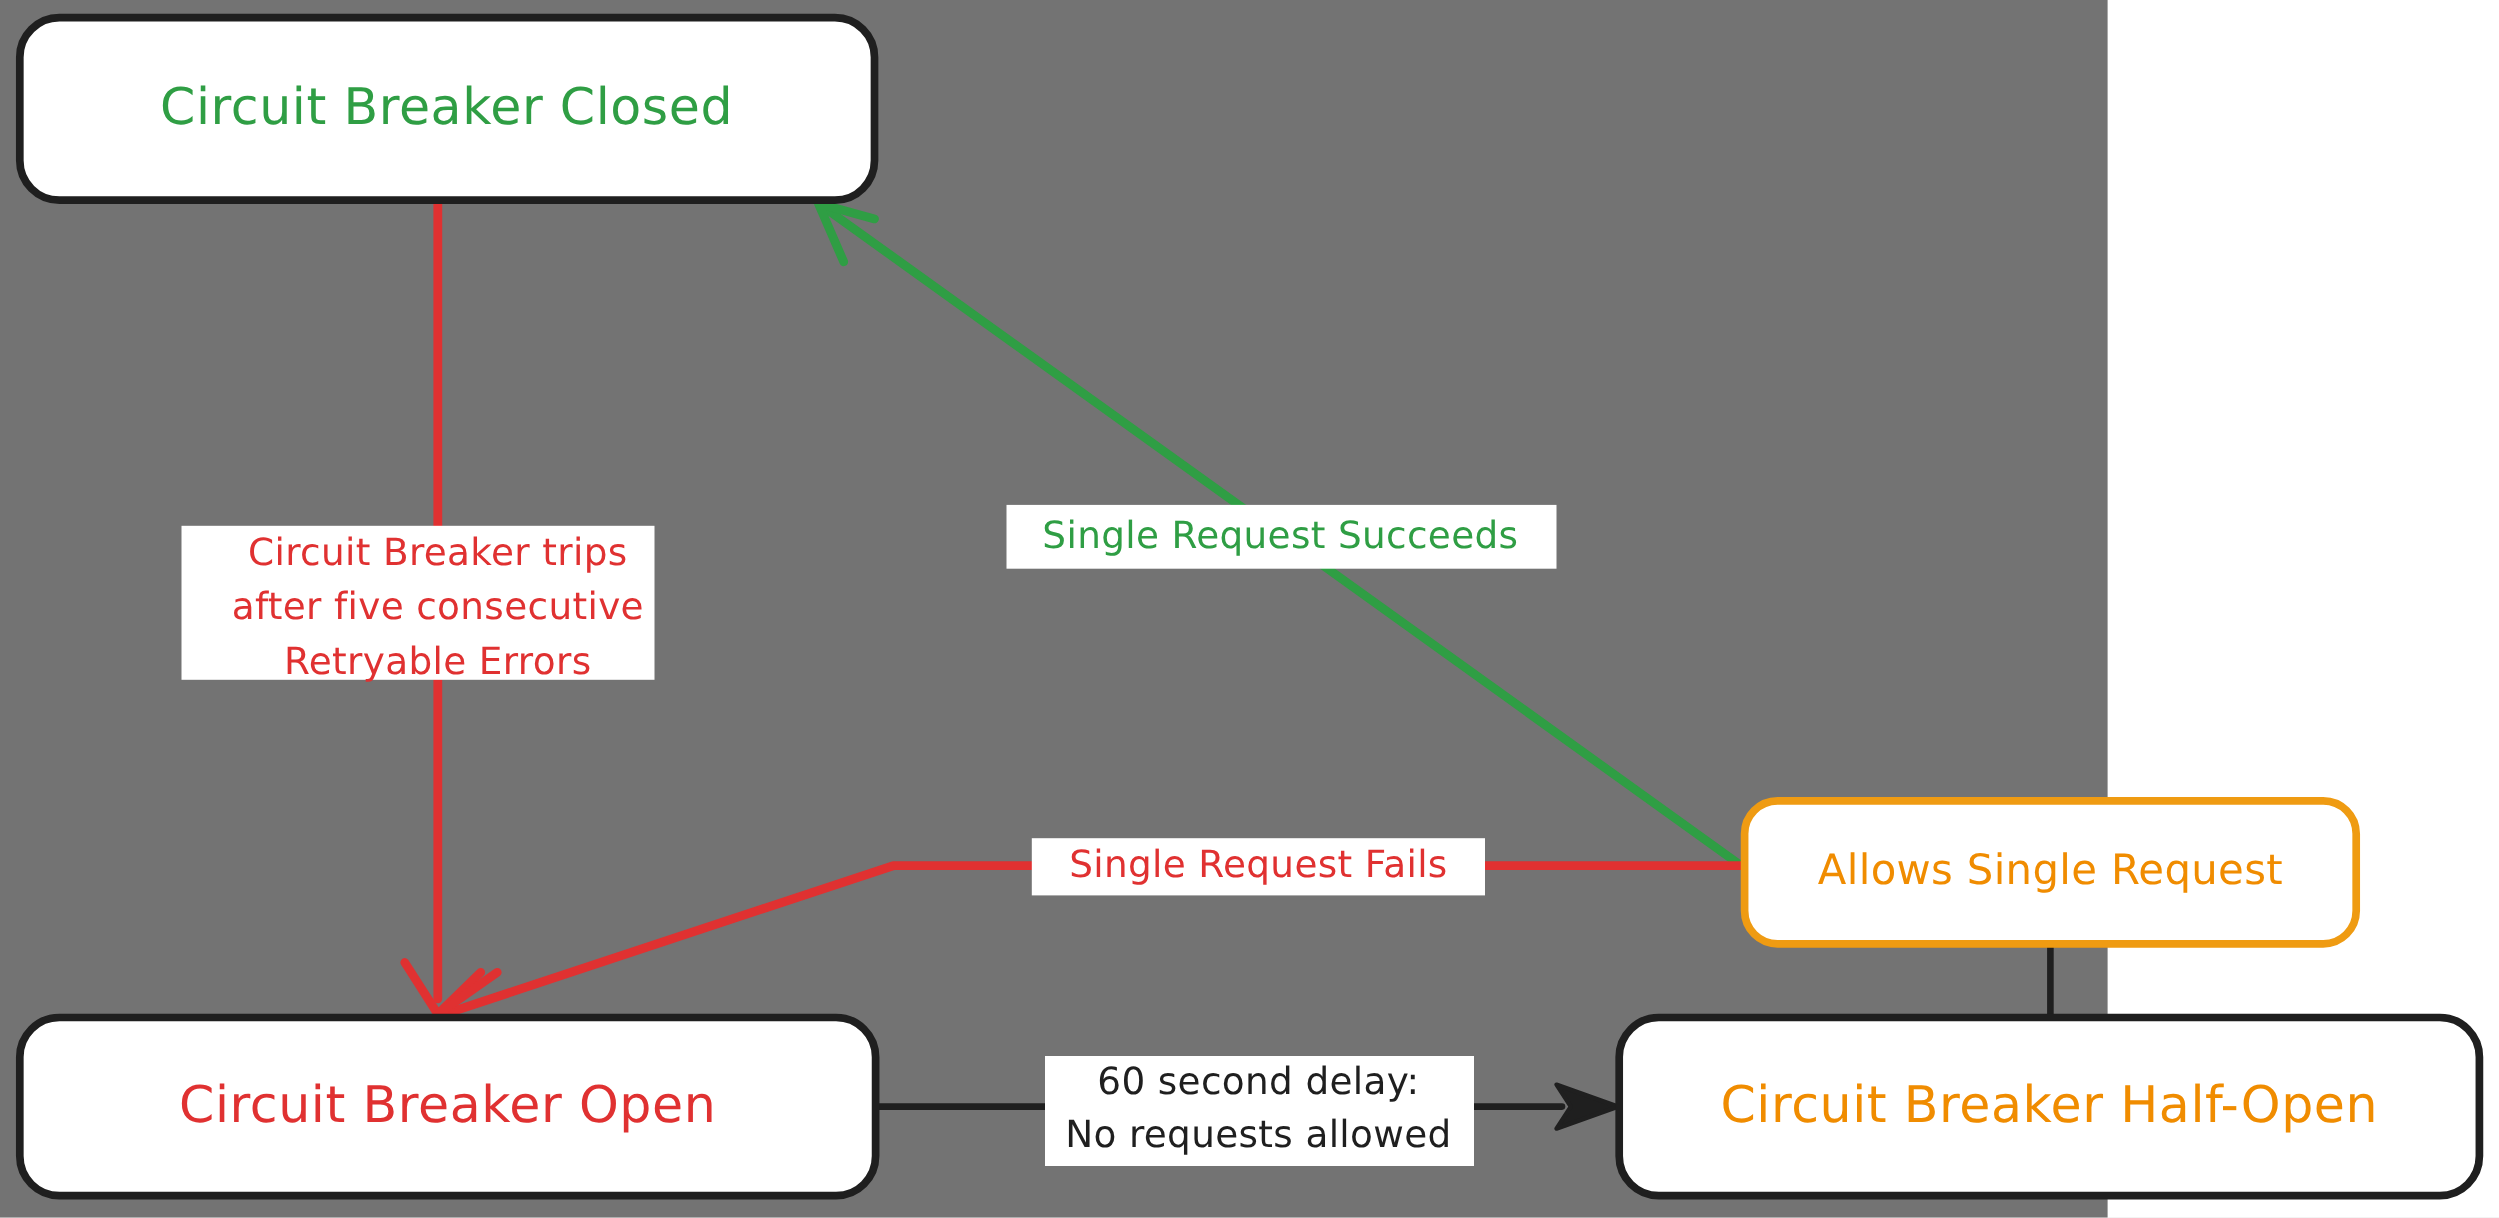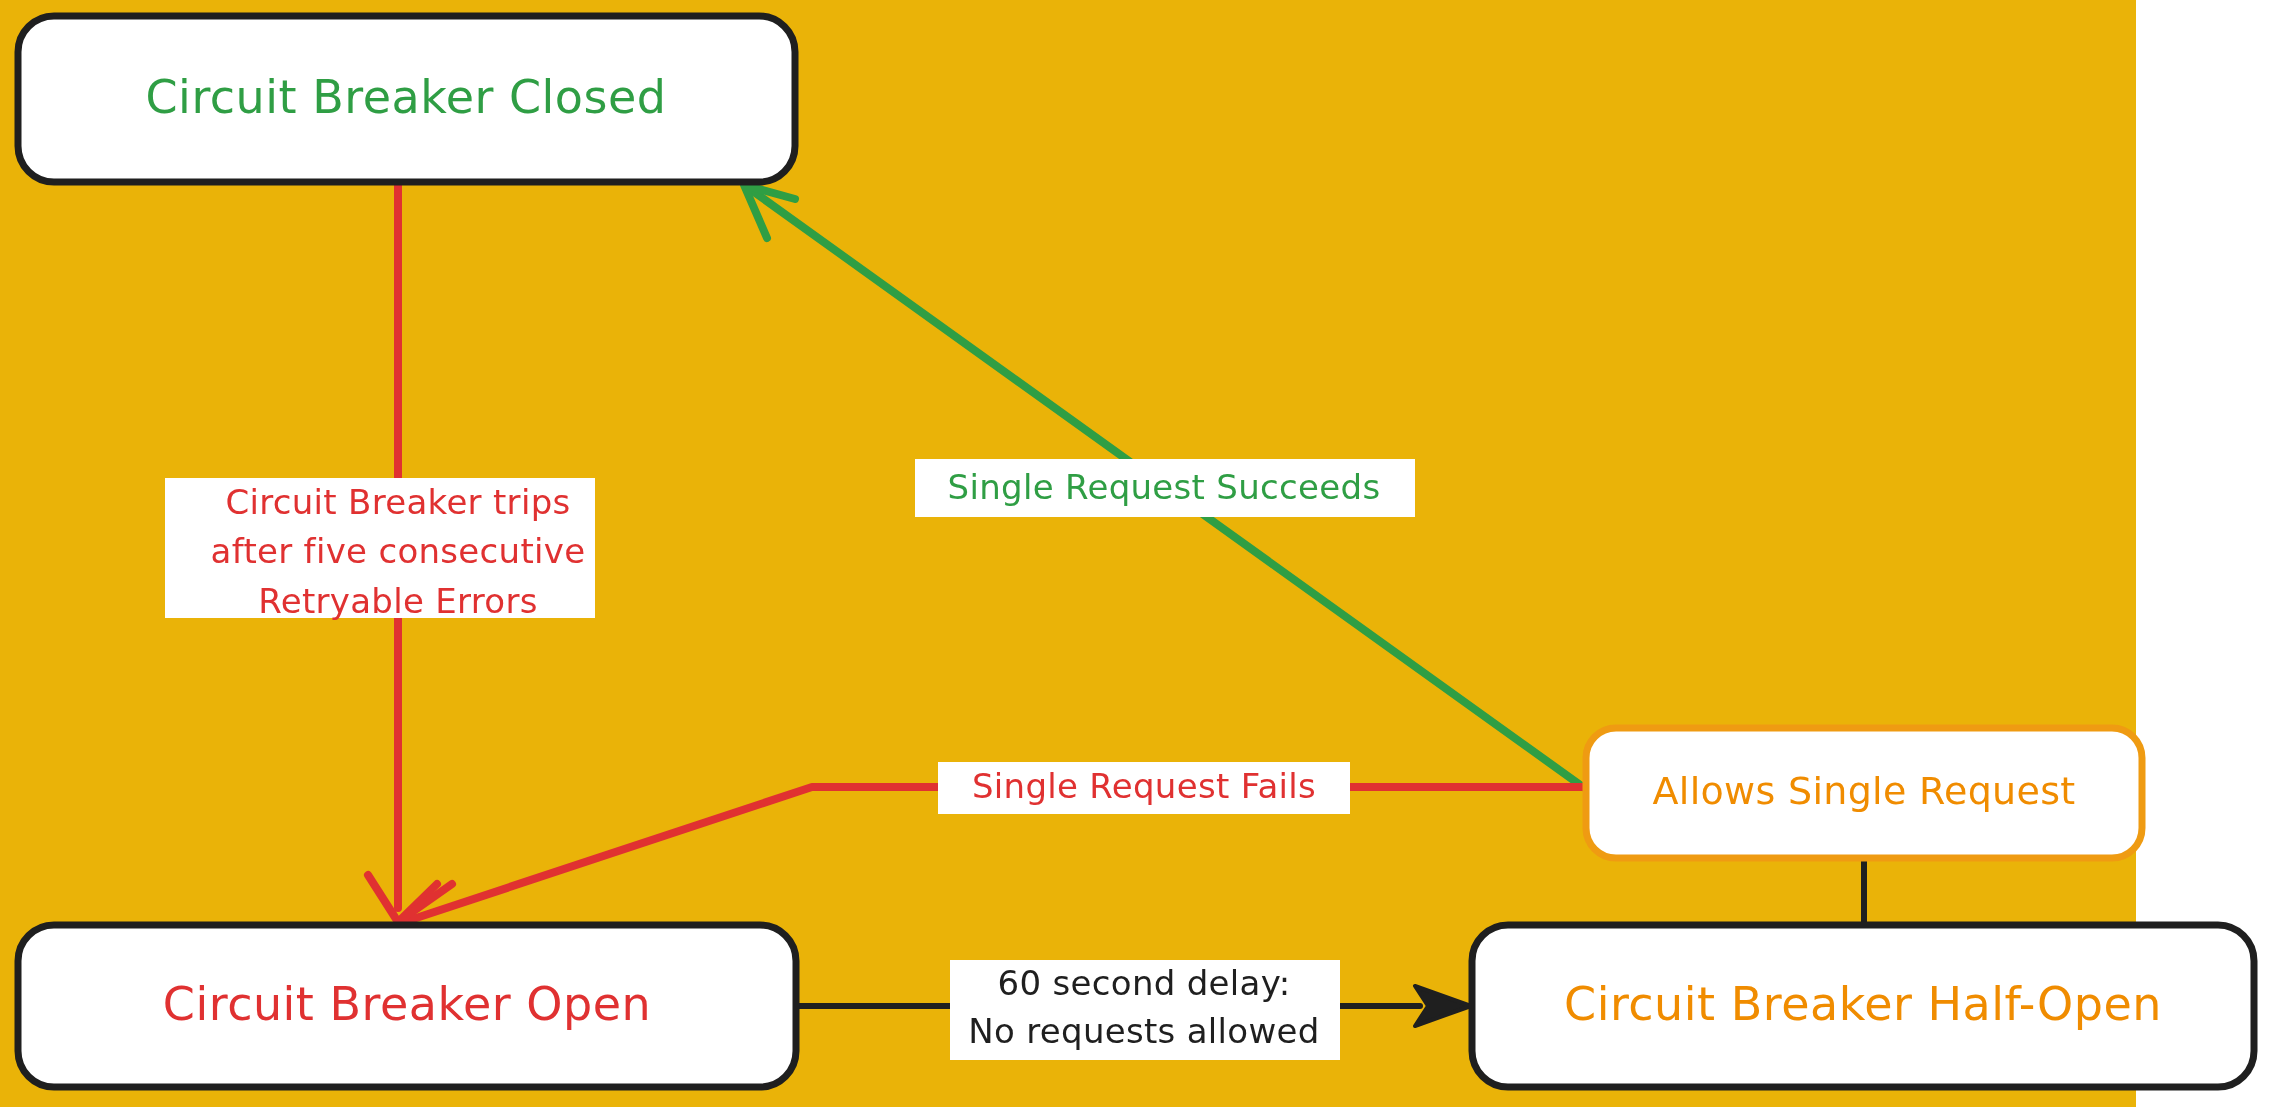--- a/index.html
+++ b/index.html
@@ -9,23 +9,23 @@
     background: #ffffff;
   }
   body {
     width: 2272px;
     height: 1107px;
     font-family: "DejaVu Sans", sans-serif;
     overflow: hidden;
   }
   #diagram-root {
     position: relative;
-    width: 2136px;
+    width: 1916px;
     height: 1107px;
-    background: #eab308;
+    background: #737373;
   }
   svg.diagram-canvas {
     position: absolute;
     top: 0;
     left: 0;
     width: 2272px;
     height: 1107px;
     display: block;
   }
   .node-label {

